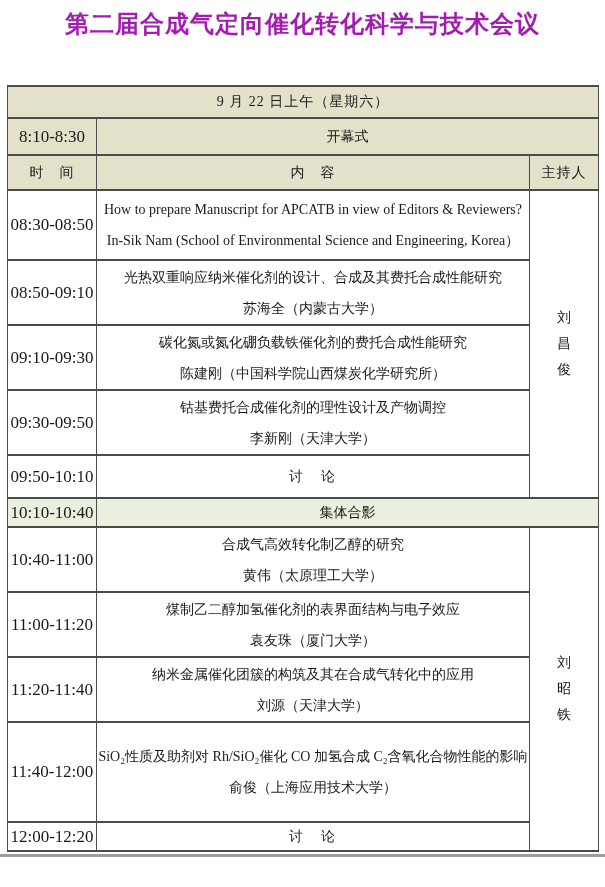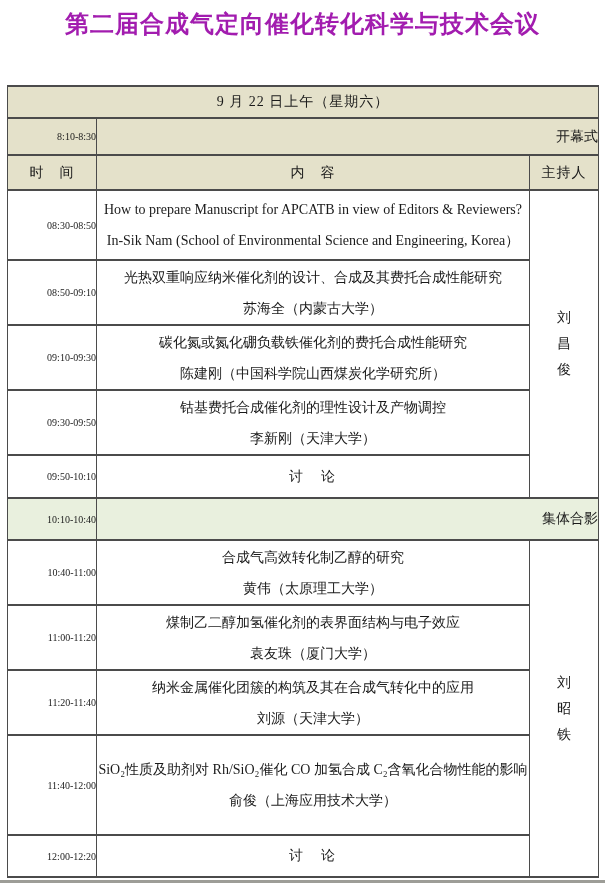--- a/index.html
+++ b/index.html
@@ -27,42 +27,42 @@
     border:1px solid #4b4b4b;
     border-top-width:2px;border-bottom-width:2px;
     padding:0;vertical-align:middle;
     overflow:hidden;
   }
   col.c-time{width:89px;}
   col.c-content{width:433px;}
   col.c-chair{width:69px;}
   .bg-head{background:#e4e1ca;}
   .bg-green{background:#e9f0de;}
-  td.center{text-align:right;}
+  td.center{text-align:center;}
   .session-header-cell{height:30px;text-align:center;letter-spacing:1px;}
   .opening-row td{height:35px;}
   .colhead-row td{height:33px;text-align:center;letter-spacing:1px;}
-  td.time-cell{text-align:right;font-size:10px;}
+  td.time-cell{text-align:center;font-size:17px;}
   .content-cell{padding:5px 9px;text-align:center;}
   .content-cell .line{line-height:31px;}
   .discussion-cell{text-align:center;letter-spacing:2px;}
   .chair-cell{text-align:center;}
   .chair-name{
     width:1.1em;margin:0 auto;
     word-break:break-all;line-height:26px;
     text-align:center;
   }
   .next-section-cutoff{
     margin-top:2px;width:605px;height:3px;background:#9d9d97;
   }
   tr.r-talk{height:65px;}
   tr.r-talk-first{height:70px;}
   tr.r-talk-tall{height:100px;}
   tr.r-short{height:43px;}
-  tr.r-green{height:42px;}
+  tr.r-green{height:29px;}
 </style>
 </head>
 <body>
 
 <div class="doc-title" style="color:#a21caf;">第二届合成气定向催化转化科学与技术会议</div>
 
 <div class="info-row">
 </div>
 
 <table class="schedule">

